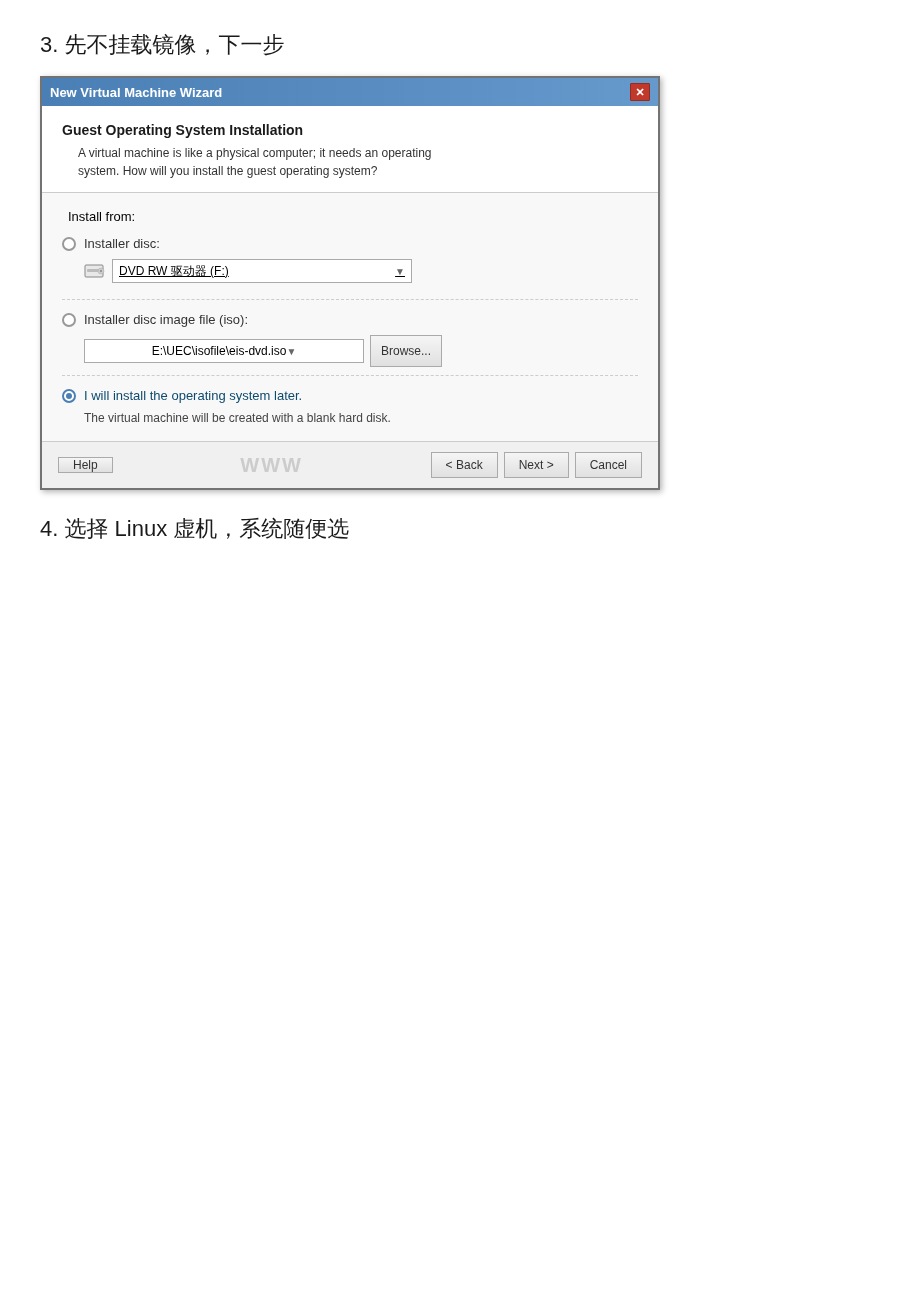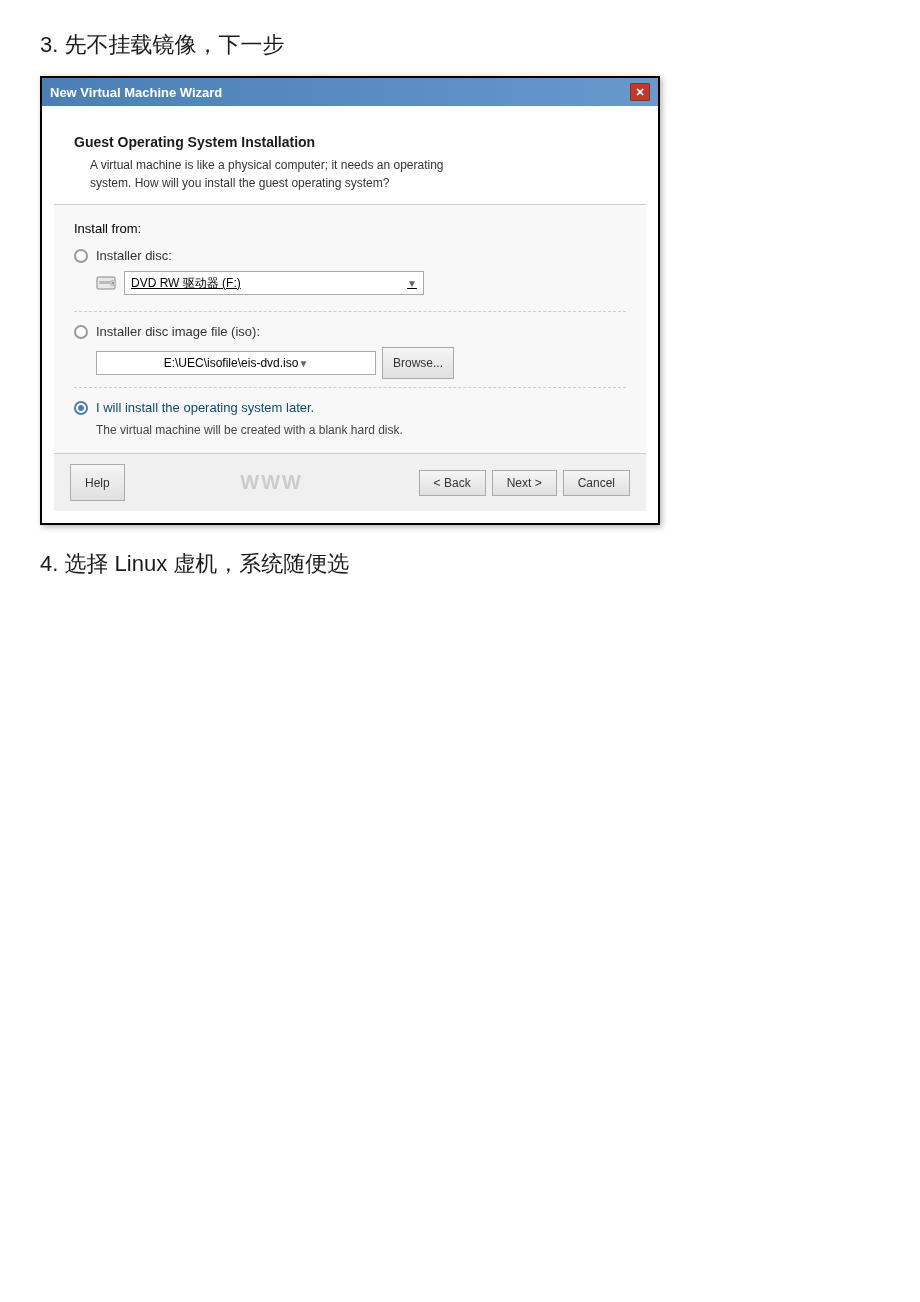--- a/index.html
+++ b/index.html
@@ -14,21 +14,21 @@
 
     .step-heading {
       font-size: 22px;
       font-weight: normal;
       margin-bottom: 16px;
       color: #1a1a1a;
     }
 
     
     .wizard-window {
-      border: 2px solid #000000;
+      border: 2px solid #737373;
       width: 620px;
       background: #f0f0f0;
       box-shadow: 2px 2px 6px rgba(0,0,0,0.3);
       margin-bottom: 24px;
     }
 
     .wizard-titlebar {
       background: linear-gradient(to right, #4a7fb5, #6699cc);
       display: flex;
       align-items: center;
@@ -53,21 +53,21 @@
       font-weight: bold;
       display: flex;
       align-items: center;
       justify-content: center;
       cursor: pointer;
       border-radius: 1px;
     }
 
     .wizard-body {
       background: #ffffff;
-      padding: 12px;
+      padding: 0;
     }
 
     
     .wizard-header {
       background: #ffffff;
       padding: 16px 20px 12px 20px;
       border-bottom: 1px solid #cccccc;
     }
 
     .wizard-header-title {
@@ -86,20 +86,21 @@
 
     
     .wizard-content {
       padding: 16px 20px;
       background: #f8f8f8;
     }
 
     .install-from-label {
       font-size: 13px;
       margin-bottom: 12px;
+      margin-left: 6px;
     }
 
     
     .radio-option {
       display: flex;
       align-items: center;
       margin-bottom: 8px;
     }
 
     .radio-circle {
@@ -230,21 +231,21 @@
     .wizard-footer {
       background: #f0f0f0;
       border-top: 1px solid #ccc;
       padding: 10px 16px;
       display: flex;
       align-items: center;
       gap: 6px;
     }
 
     .footer-help-btn {
-      height: 37px;
+      height: 16px;
       padding: 0 14px;
       border: 1px solid #aaa;
       background: linear-gradient(to bottom, #f5f5f5, #e0e0e0);
       font-size: 12px;
       cursor: pointer;
       color: #333;
     }
 
     .footer-spacer {
       flex: 1;

